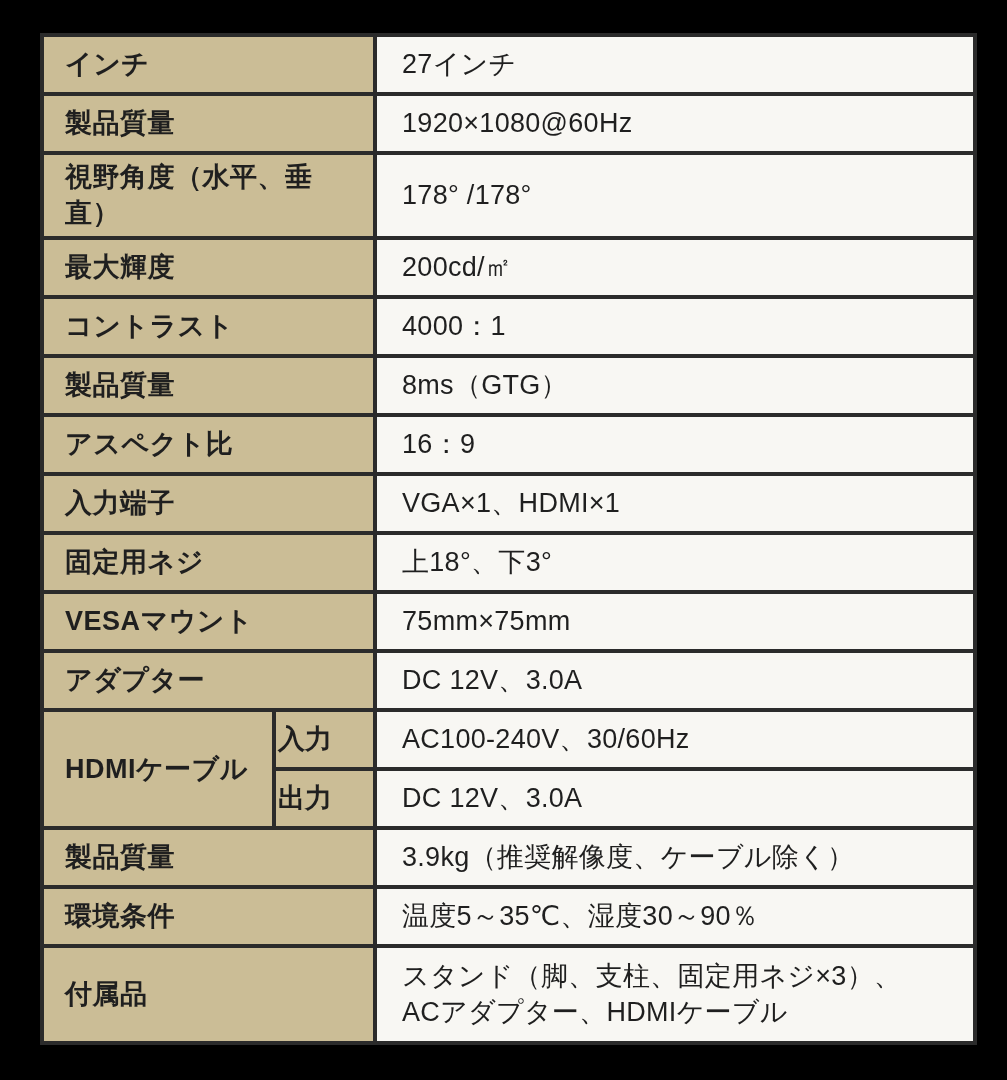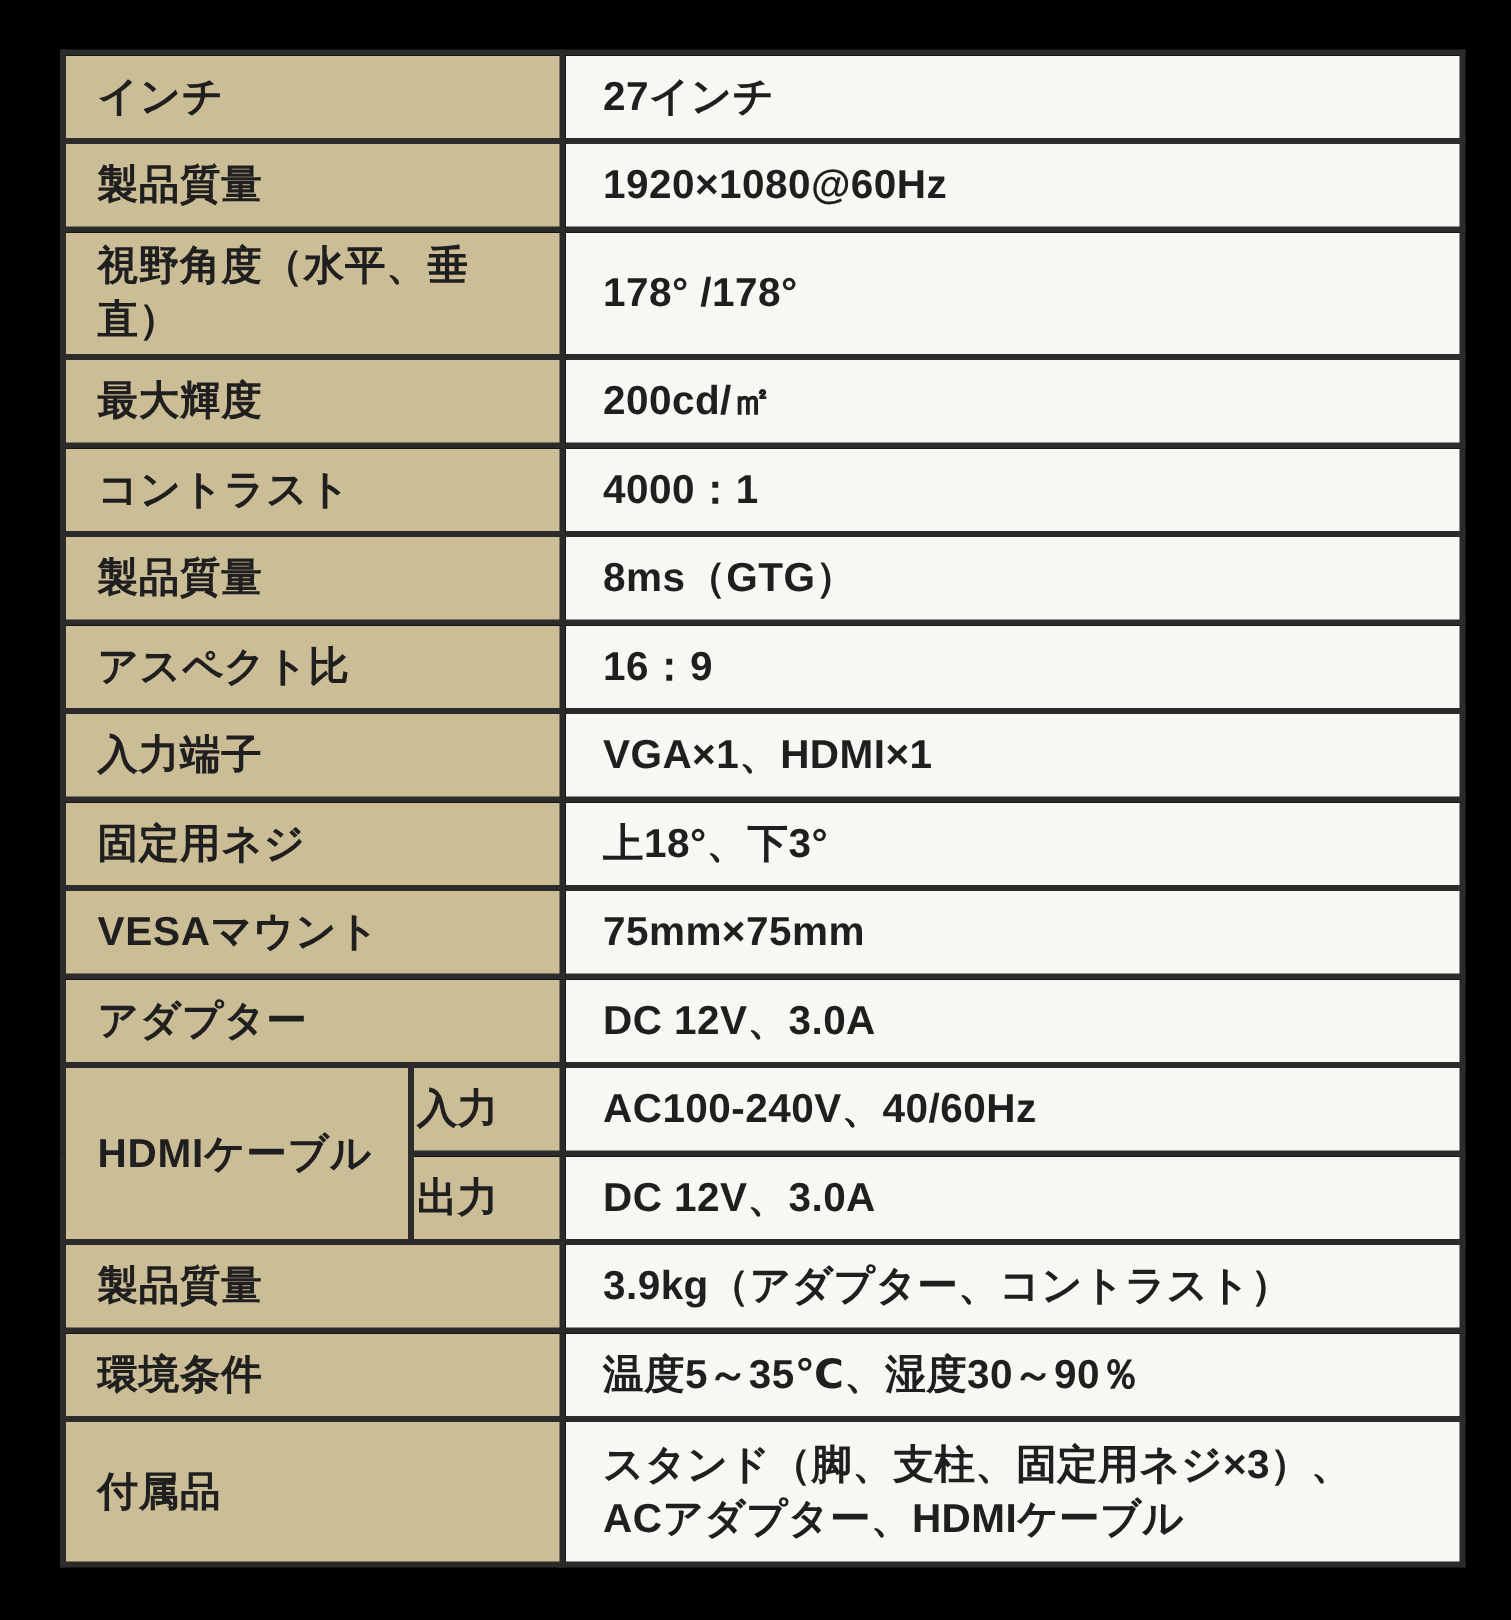--- a/index.html
+++ b/index.html
@@ -42,21 +42,21 @@
     letter-spacing: 0.5px;
   }
   td.sublabel {
     background: var(--label_bg);
     font-weight: 600;
     text-align: left;
     padding: 4px 2px;
   }
   td.value {
     background: var(--value_bg);
-    font-weight: 700;
+    font-weight: 400;
     padding: 4px 10px 4px 25px;
     white-space: pre-line;
     letter-spacing: 0.3px;
   }
   tr.row { height: 59px; }
   tr.row-tall { height: 97px; }
 </style>
 </head>
 <body>
 
@@ -120,30 +120,30 @@
     </tr>
 
     <tr class="row">
       <td class="label" colspan="2">アダプター</td>
       <td class="value">DC 12V、3.0A</td>
     </tr>
 
     <tr class="row">
       <td class="label" rowspan="2">HDMIケーブル</td>
       <td class="sublabel">入力</td>
-      <td class="value">AC100-240V、40/60Hz</td>
+      <td class="value">AC100-240V、30/60Hz</td>
     </tr>
     <tr class="row">
       <td class="sublabel">出力</td>
       <td class="value">DC 12V、3.0A</td>
     </tr>
 
     <tr class="row">
       <td class="label" colspan="2">製品質量</td>
-      <td class="value">3.9kg（アダプター、コントラスト）</td>
+      <td class="value">3.9kg（推奨解像度、ケーブル除く）</td>
     </tr>
 
     <tr class="row">
       <td class="label" colspan="2">環境条件</td>
       <td class="value">温度5～35℃、湿度30～90％</td>
     </tr>
 
     <tr class="row-tall">
       <td class="label" colspan="2">付属品</td>
       <td class="value">スタンド（脚、支柱、固定用ネジ×3）、

